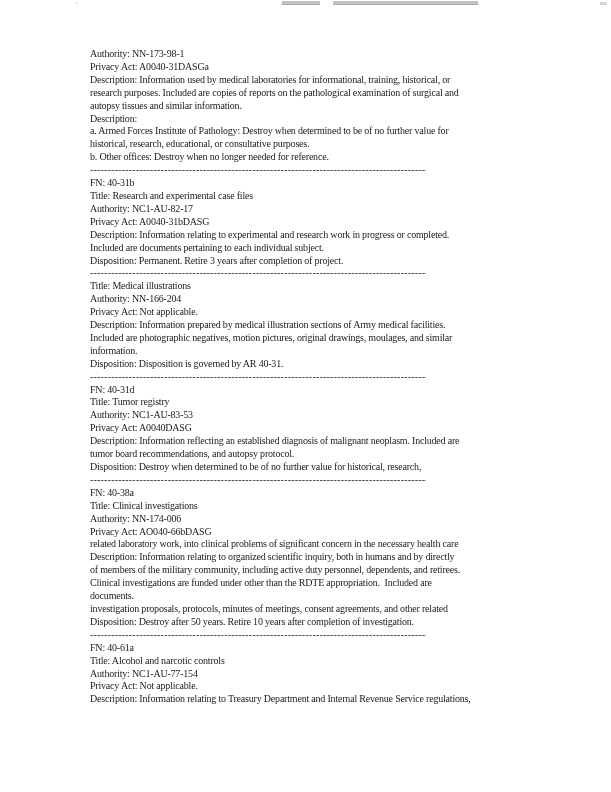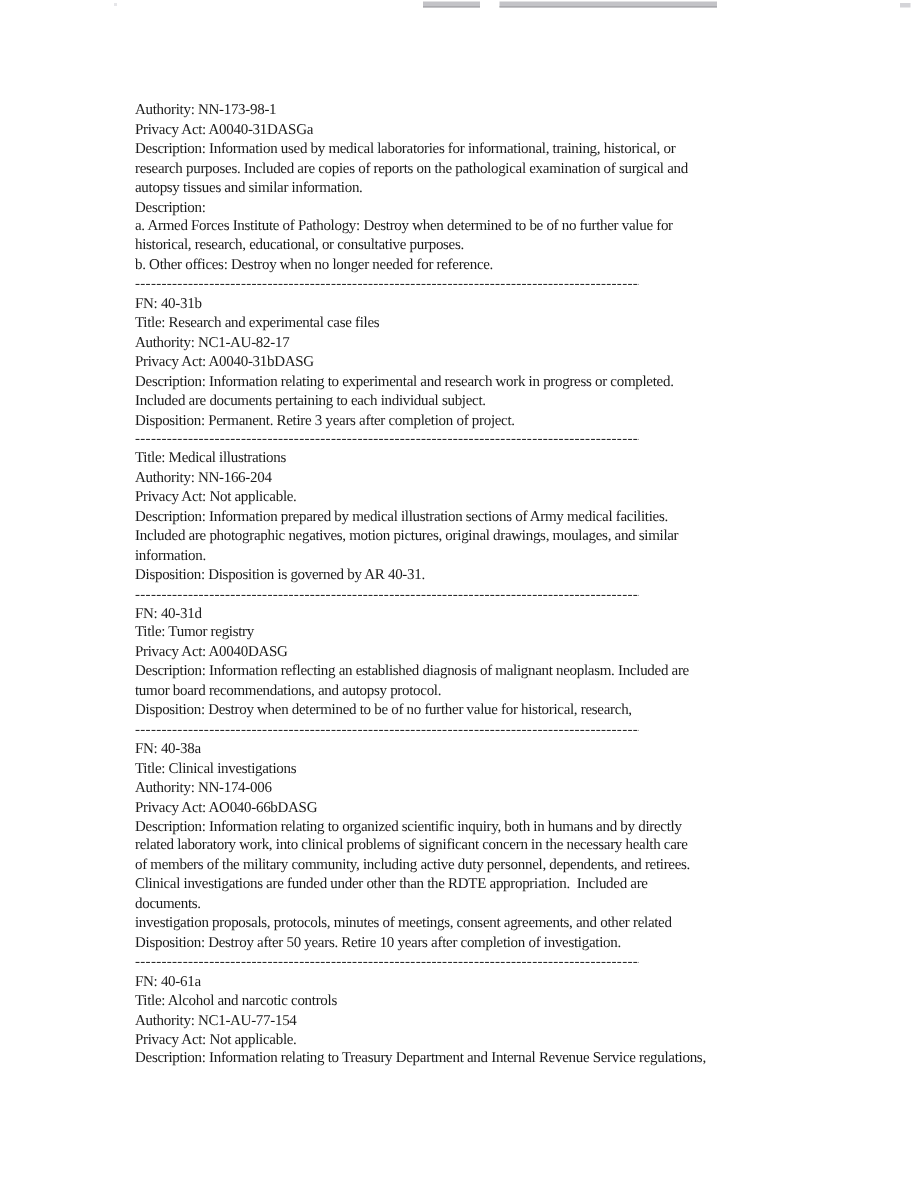--- a/index.html
+++ b/index.html
@@ -19,21 +19,21 @@
     position: absolute;
     background: #c3c3c7;
   }
   #artifact-top-bar-1 { left: 282px; top: 1px; width: 38px; height: 3px; border-bottom: 1px solid #a9a9ad; }
   #artifact-top-bar-2 { left: 333px; top: 1px; width: 145px; height: 3px; border-bottom: 1px solid #a9a9ad; }
   #artifact-top-right  { left: 600px; top: 2px; width: 7px; height: 3px; background: #d4d4d8; }
   #artifact-top-dot    { left: 76px; top: 2px; width: 2px; height: 2px; background: #e6e6e9; }
   .doc {
     position: absolute;
     left: 90px;
-    top: 68px;
+    top: 48px;
     width: 410px;
     color: #1b1b1b;
     font-size: 10px;
     letter-spacing: -0.2px;
     line-height: 12.9px;
   }
   .line {
     white-space: pre;
     min-height: 12.9px;
   }
@@ -83,33 +83,34 @@
         <div class="line">Privacy Act: Not applicable.</div>
         <div class="line">Description: Information prepared by medical illustration sections of Army medical facilities.</div>
         <div class="line">Included are photographic negatives, motion pictures, original drawings, moulages, and similar</div>
         <div class="line">information.</div>
         <div class="line">Disposition: Disposition is governed by AR 40-31.</div>
       </div>
       <div class="line sep">------------------------------------------------------------------------------------------------------------------------</div>
       <div class="section">
         <div class="line">FN: 40-31d</div>
         <div class="line">Title: Tumor registry</div>
+        <div class="line">Authority: NC1-AU-83-53</div>
         <div class="line">Privacy Act: A0040DASG</div>
         <div class="line">Description: Information reflecting an established diagnosis of malignant neoplasm. Included are</div>
         <div class="line">tumor board recommendations, and autopsy protocol.</div>
         <div class="line">Disposition: Destroy when determined to be of no further value for historical, research,</div>
       </div>
       <div class="line sep">------------------------------------------------------------------------------------------------------------------------</div>
       <div class="section">
         <div class="line">FN: 40-38a</div>
         <div class="line">Title: Clinical investigations</div>
         <div class="line">Authority: NN-174-006</div>
         <div class="line">Privacy Act: AO040-66bDASG</div>
+        <div class="line">related laboratory work, into clinical problems of significant concern in the necessary health care</div>
         <div class="line">Description: Information relating to organized scientific inquiry, both in humans and by directly</div>
-        <div class="line">related laboratory work, into clinical problems of significant concern in the necessary health care</div>
         <div class="line">of members of the military community, including active duty personnel, dependents, and retirees.</div>
         <div class="line">Clinical investigations are funded under other than the RDTE appropriation.  Included are</div>
         <div class="line">documents.</div>
         <div class="line">investigation proposals, protocols, minutes of meetings, consent agreements, and other related</div>
         <div class="line">Disposition: Destroy after 50 years. Retire 10 years after completion of investigation.</div>
       </div>
       <div class="line sep">------------------------------------------------------------------------------------------------------------------------</div>
       <div class="section">
         <div class="line">FN: 40-61a</div>
         <div class="line">Title: Alcohol and narcotic controls</div>

